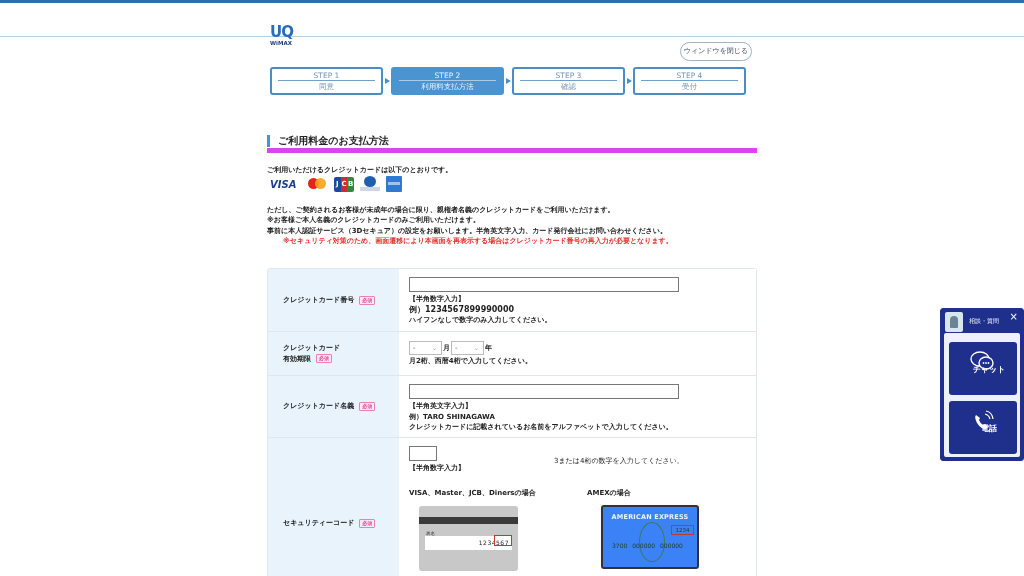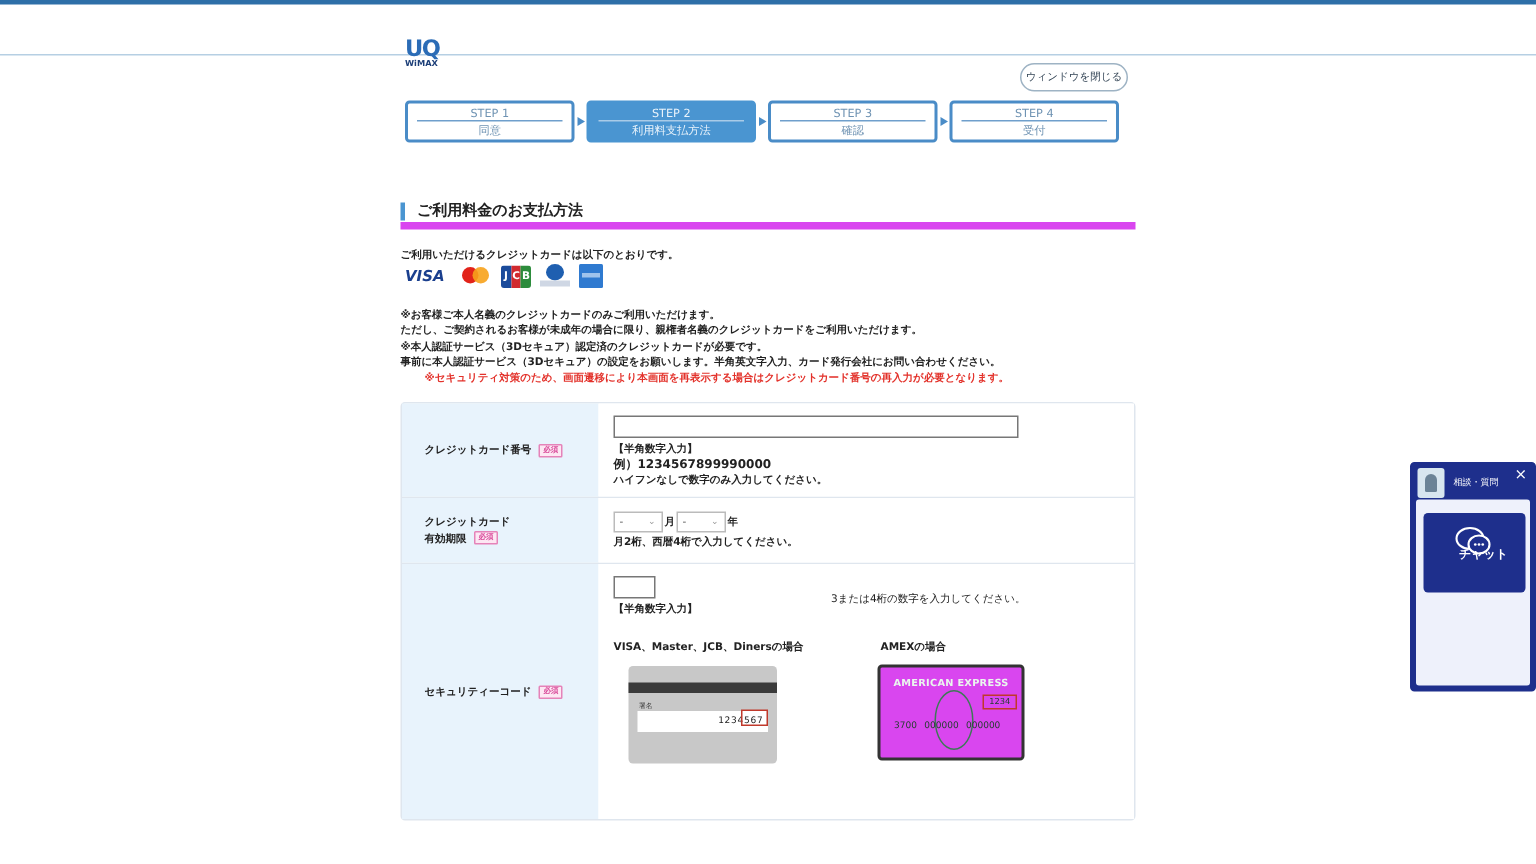--- a/index.html
+++ b/index.html
@@ -59,21 +59,21 @@
 
   .cvv-wrap { position: relative; height: 160px; }
   .cvv-hint { position: absolute; left: 145px; top: 10px; font-size: 7px; font-weight: normal; }
   .cvv-label1 { position: absolute; left: 0; top: 42px; font-size: 7px; font-weight: bold; }
   .cvv-label2 { position: absolute; left: 178px; top: 42px; font-size: 7px; font-weight: bold; }
   .card-back { position: absolute; left: 10px; top: 60px; width: 99px; height: 65px; background: #c8c8c8; border-radius: 3px; }
   .card-back .stripe { position: absolute; left: 0; top: 11px; width: 99px; height: 7px; background: #3a3a3a; }
   .card-back .sig { position: absolute; left: 6px; top: 30px; width: 87px; height: 14px; background: #fff; font-size: 6px; font-weight: normal; text-align: right; padding-right: 3px; line-height: 14px; color: #222; letter-spacing: 0.5px; }
   .card-back .signame { position: absolute; left: 7px; top: 23px; font-size: 4.5px; font-weight: normal; color: #333; }
   .card-back .box { position: absolute; left: 75px; top: 29px; width: 18px; height: 11px; border: 1px solid #c0392b; }
-  .card-amex { position: absolute; left: 176px; top: 59px; width: 98px; height: 64px; background: #d946ef; border: 2px solid #333; border-radius: 3px; }
+  .card-amex { position: absolute; left: 192px; top: 59px; width: 98px; height: 64px; background: #3b82f6; border: 2px solid #333; border-radius: 3px; }
   .card-amex .brandtxt { position: absolute; left: 0; width: 94px; top: 5px; text-align: center; font-size: 6.5px; font-weight: bold; color: #eaf6ee; letter-spacing: 0.2px; }
   .card-amex .oval { position: absolute; left: 36px; top: 15px; width: 26px; height: 40px; border: 1px solid #3d7a56; border-radius: 50%; }
   .card-amex .code { position: absolute; left: 68px; top: 18px; width: 23px; height: 10px; border: 1px solid #c0392b; font-size: 5.5px; font-weight: normal; color: #1f3d2a; text-align: center; line-height: 8px; }
   .card-amex .nums { position: absolute; left: 9px; top: 34px; font-size: 6px; font-weight: normal; color: #1f3d2a; word-spacing: 3px; }
 
   .widget { position: absolute; left: 940px; top: 308px; width: 84px; height: 153px; background: #1e2f8c; border: 1px solid #1e2f8c; border-radius: 3px; }
   .widget .inner { position: absolute; left: 3px; top: 24px; width: 76px; height: 124px; background: #eef1fb; border-radius: 2px; }
   .widget .head-txt { position: absolute; left: 28px; top: 8px; font-size: 6px; color: #fff; }
   .widget .avatar { position: absolute; left: 4px; top: 3px; width: 18px; height: 20px; background: #d8e6ef; border-radius: 2px; }
   .widget .avatar::after { content: ""; position: absolute; left: 5px; top: 4px; width: 8px; height: 12px; background: #6b8396; border-radius: 4px 4px 1px 1px; }
@@ -135,23 +135,22 @@
     <span style="background:#2d8c3c">B</span>
   </div>
   <div class="brand-diners">
       <div class="d"></div>
       <div class="t"></div>
     </div>
   <div class="brand-amex"></div>
 </div>
 
 <div class="notes">
+  <div>ただし、ご契約されるお客様が未成年の場合に限り、親権者名義のクレジットカードをご利用いただけます。</div>
   <div>※お客様ご本人名義のクレジットカードのみご利用いただけます。</div>
-  <div>ただし、ご契約されるお客様が未成年の場合に限り、親権者名義のクレジットカードをご利用いただけます。</div>
-  <div>※本人認証サービス（3Dセキュア）認定済のクレジットカードが必要です。</div>
   <div>事前に本人認証サービス（3Dセキュア）の設定をお願いします。半角英文字入力、カード発行会社にお問い合わせください。</div>
   <div class="red">※セキュリティ対策のため、画面遷移により本画面を再表示する場合はクレジットカード番号の再入力が必要となります。</div>
 </div>
 
 <div class="form">
   <div class="row" style="height:63px">
     <div class="th">
       <span>クレジットカード番号</span>
       <span class="req">必須</span>
     </div>
@@ -169,20 +168,32 @@
         <div>クレジットカード</div>
         <div><span>有効期限</span><span class="req">必須</span></div>
       </div>
     </div>
     <div class="td" style="padding-top:9px">
       <span class="sel"><span>-</span><span class="chev">⌄</span></span><span class="sel-suffix">月</span><span class="sel"><span>-</span><span class="chev">⌄</span></span><span class="sel-suffix">年</span>
       <div style="margin-top:1px">月2桁、西暦4桁で入力してください。</div>
     </div>
   </div>
 
+  <div class="row" style="height:62px">
+    <div class="th">
+      <span>クレジットカード名義</span>
+      <span class="req">必須</span>
+    </div>
+    <div class="td">
+      <input class="text-input" type="text" value="" style="">
+      <div>【半角英文字入力】</div>
+      <div>例）TARO SHINAGAWA</div>
+      <div>クレジットカードに記載されているお名前をアルファベットで入力してください。</div>
+    </div>
+  </div>
 
   <div class="row" style="height:170px">
     <div class="th">
       <span>セキュリティーコード</span>
       <span class="req">必須</span>
     </div>
     <div class="td">
       <div class="cvv-wrap">
         <input class="small-input" type="text" value="" style="">
         <div style="margin-top:2px">【半角数字入力】</div>
@@ -214,14 +225,22 @@
     <div class="btn" style="top:9px">
       <svg class="ic" viewBox="0 0 68 22">
         <ellipse cx="31" cy="9" rx="9" ry="7" fill="none" stroke="#fff" stroke-width="1.4"></ellipse>
         <ellipse cx="37" cy="13" rx="7" ry="6" fill="#1e2f8c" stroke="#fff" stroke-width="1.4"></ellipse>
         <circle cx="34.5" cy="13" r="0.9" fill="#fff"></circle>
           <circle cx="37" cy="13" r="0.9" fill="#fff"></circle>
           <circle cx="39.5" cy="13" r="0.9" fill="#fff"></circle>
       </svg>
       <div class="lb">チャット</div>
     </div>
+    <div class="btn" style="top:68px">
+      <svg class="ic" viewBox="0 0 68 22">
+        <path d="M27 6 q-2 2 1 8 q4 6 8 6 q2 0 3 -2 l-3 -3 l-2 1 q-3 -2 -4 -5 l1 -2 z" fill="#fff"></path>
+        <path d="M36 5 q4 1 5 5" fill="none" stroke="#fff" stroke-width="1.2"></path>
+        <path d="M37 2 q6 1 7 8" fill="none" stroke="#fff" stroke-width="1.2"></path>
+      </svg>
+      <div class="lb">電話</div>
+    </div>
   </div>
 </div>
 
 </body></html>

